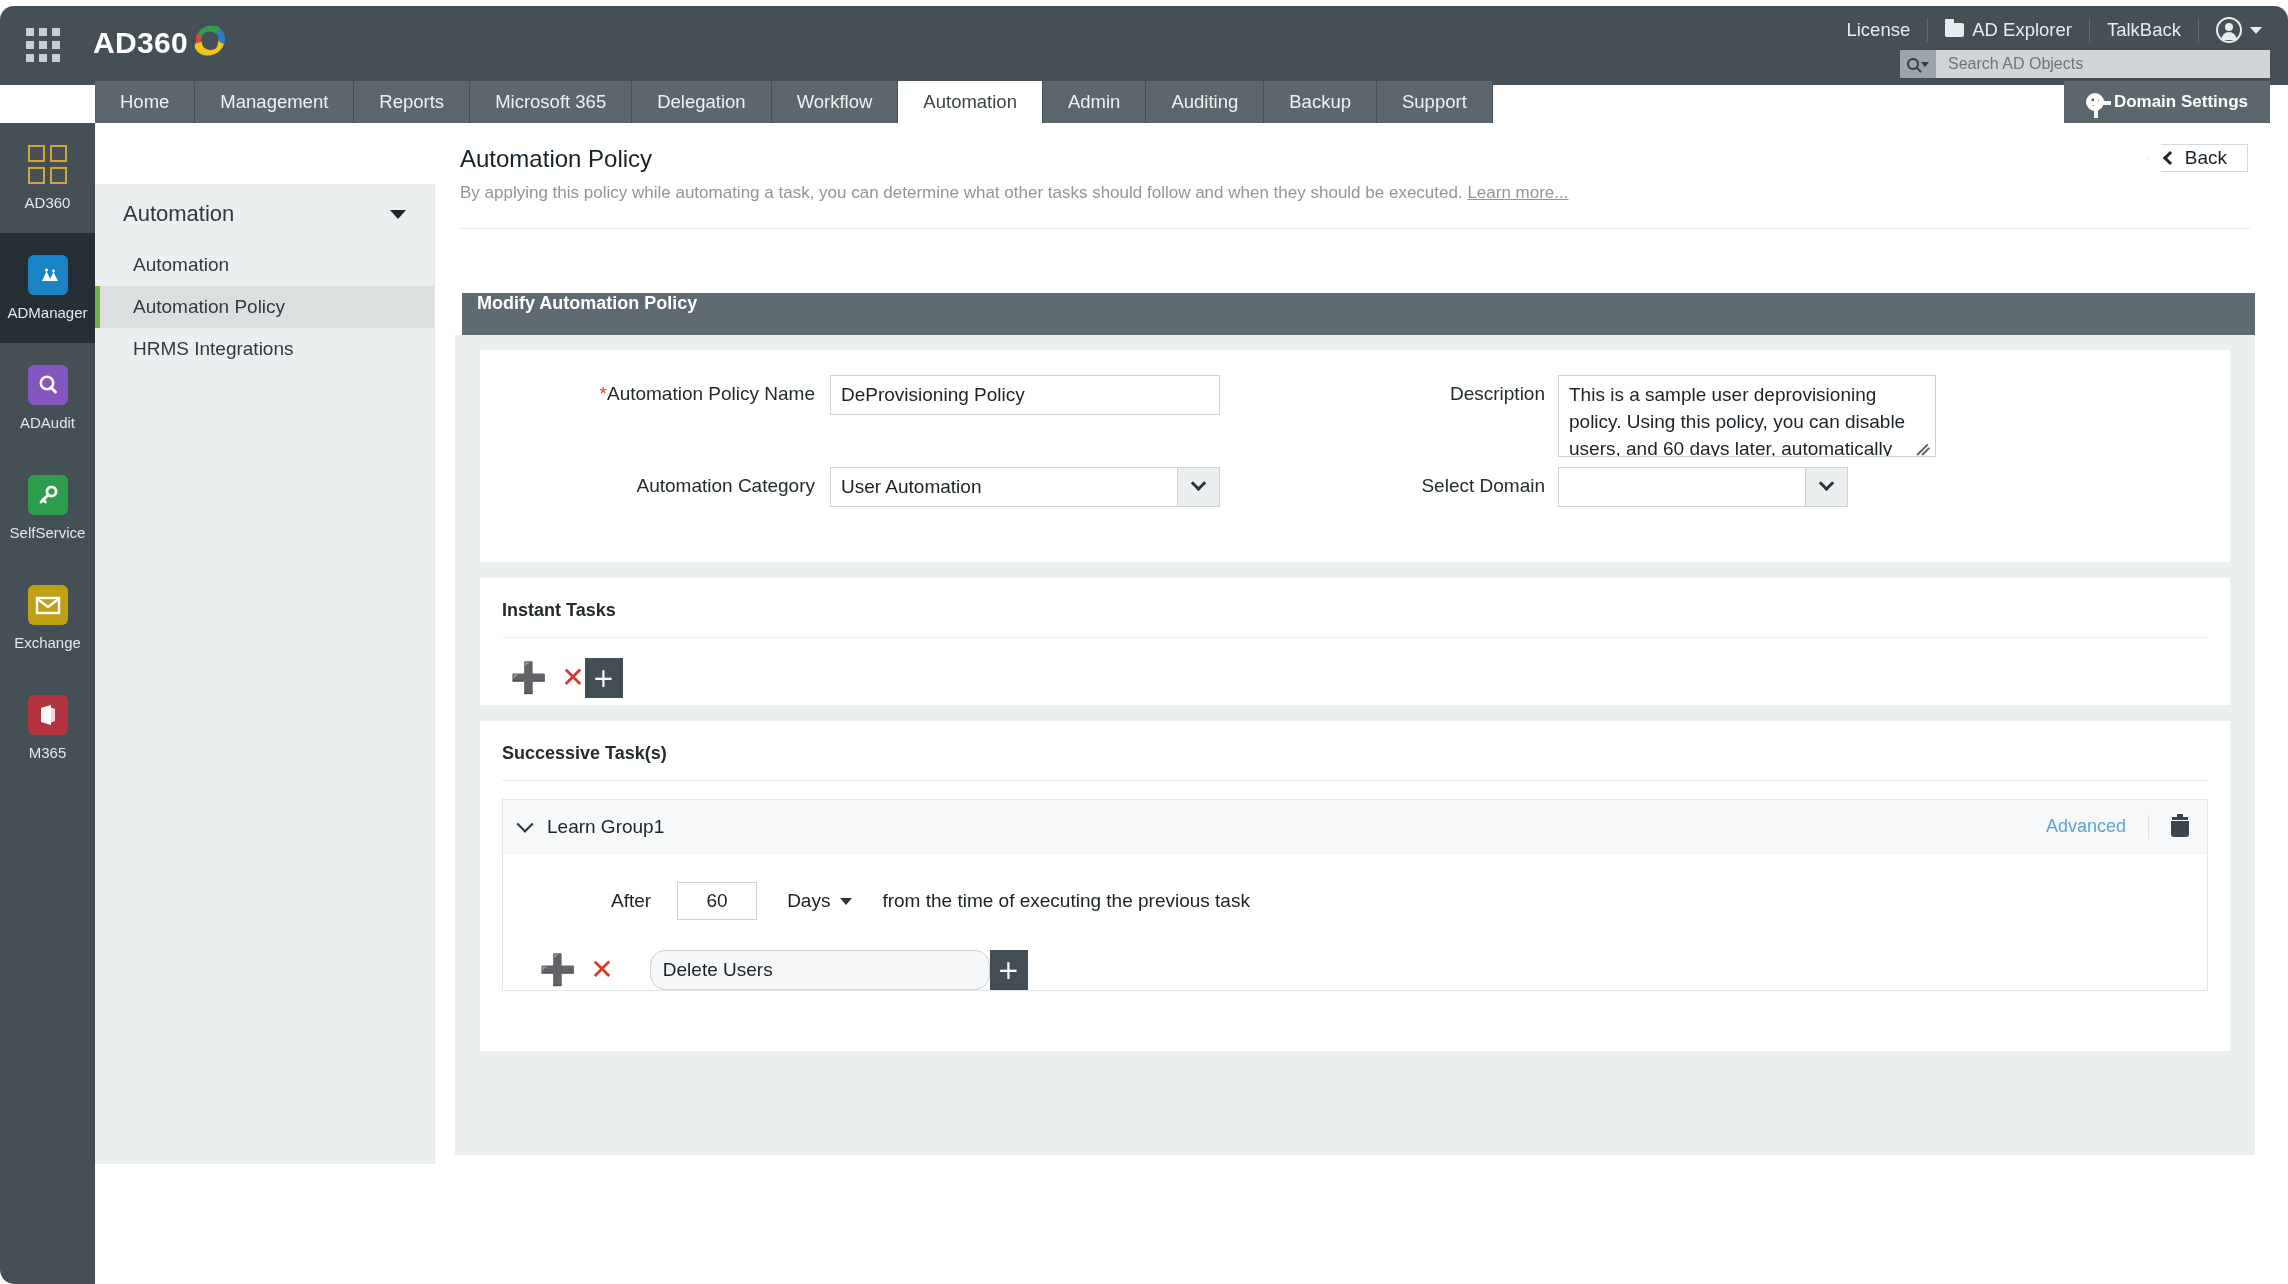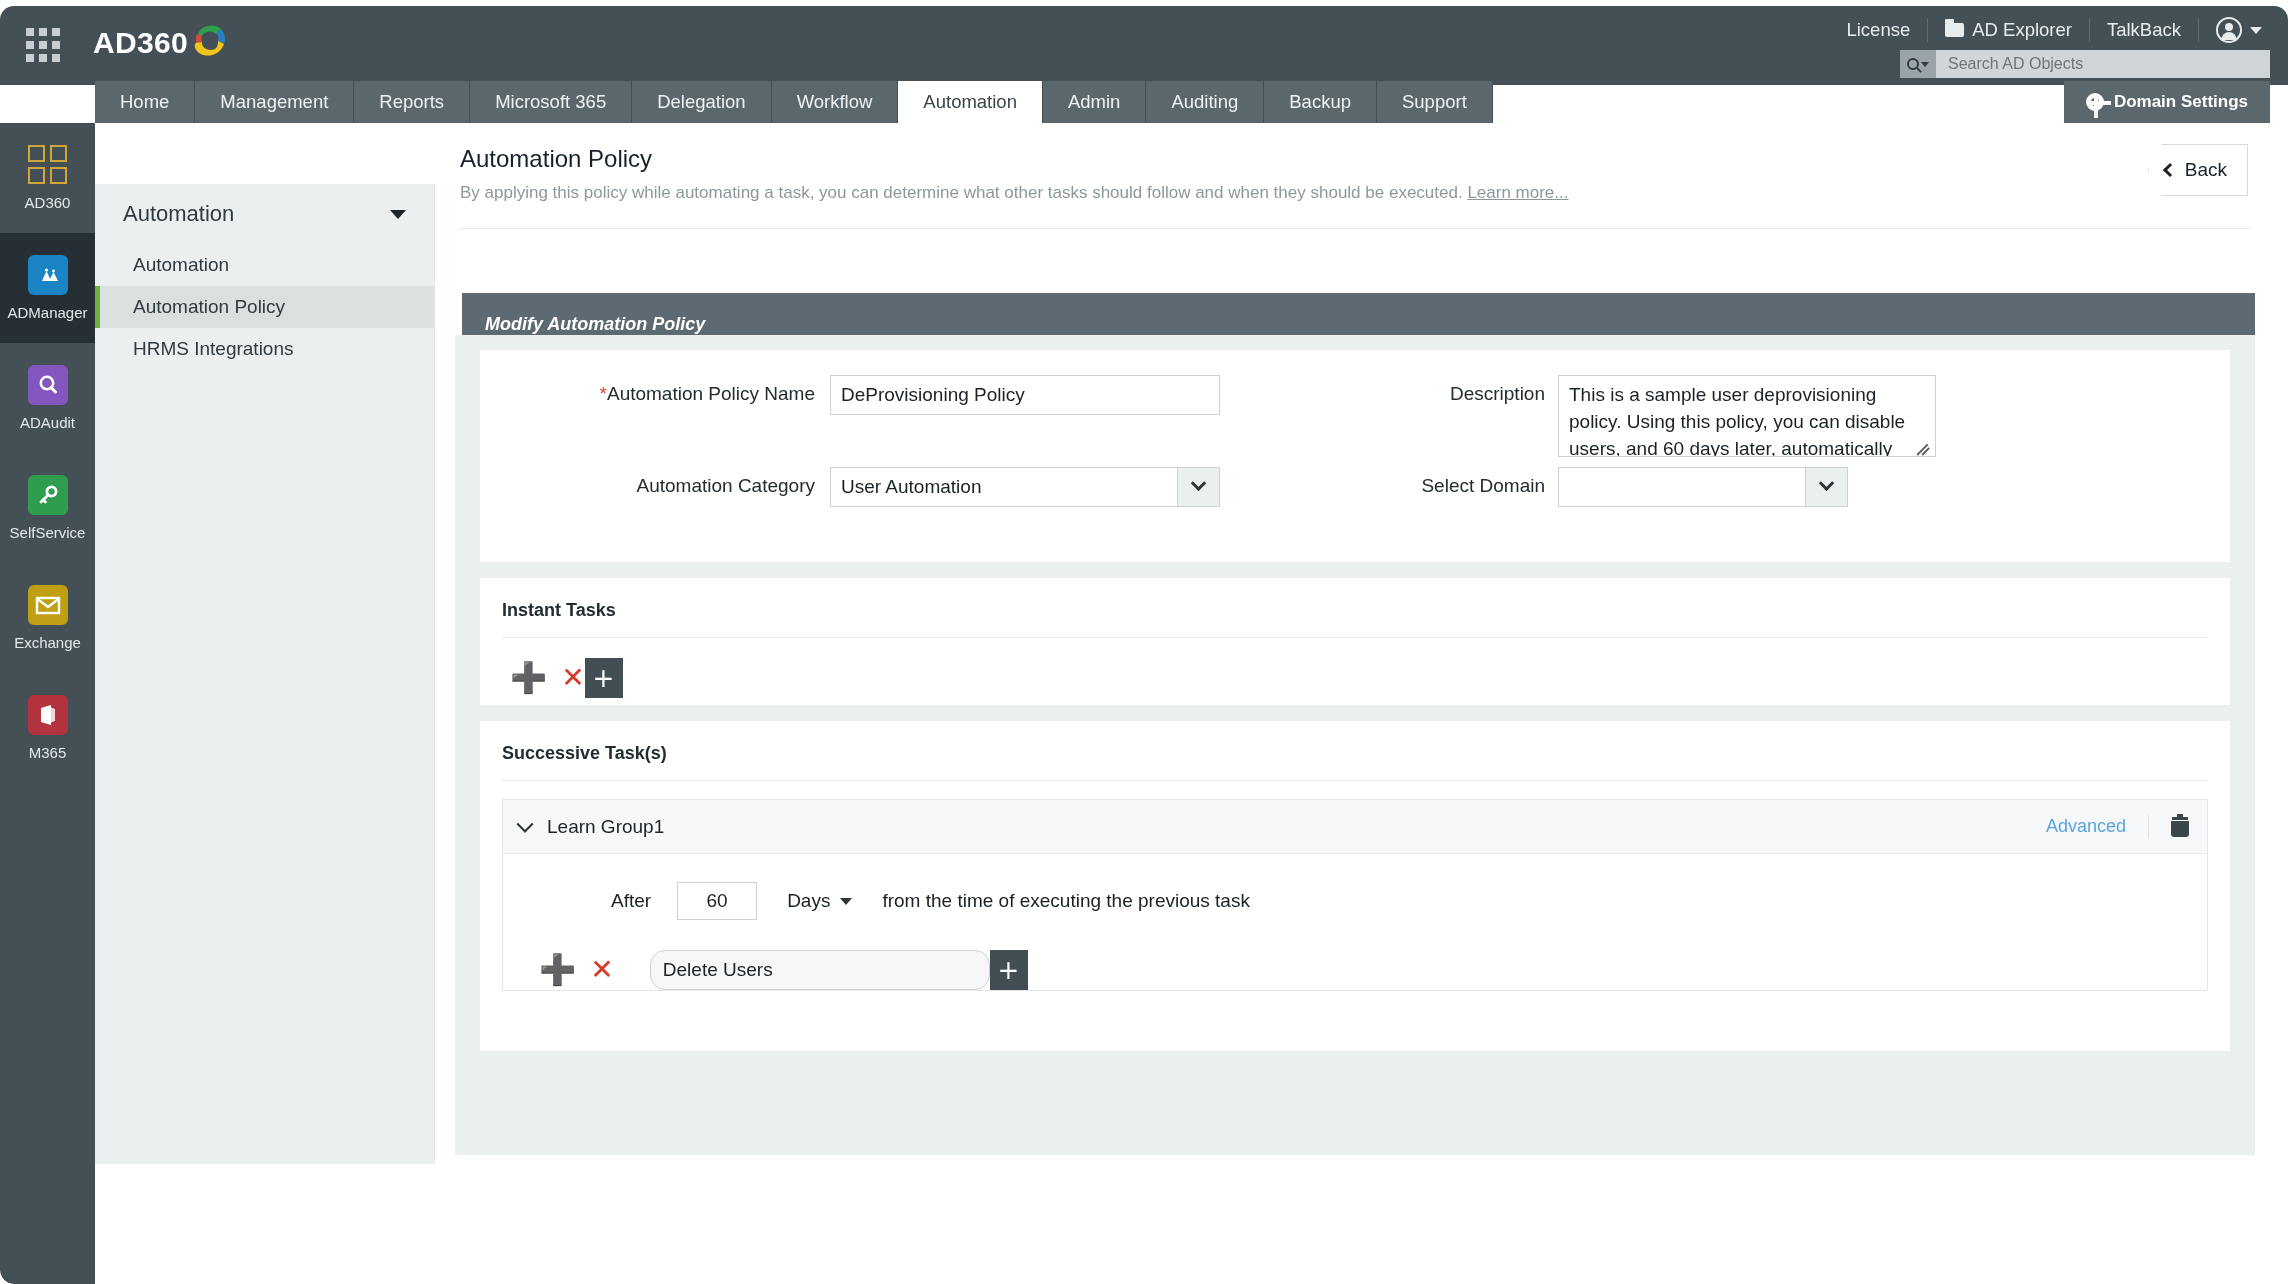--- a/index.html
+++ b/index.html
@@ -218,21 +218,21 @@
 
   .page-head {
     position: absolute; left: 25px; top: 22px; right: 0;
   }
   .page-title { font-size: 24px; color: #16222b; font-weight: normal; }
   .page-sub { margin-top: 10px; font-size: 17px; color: #8d979c; }
   .page-sub a { color: #8d979c; text-decoration: underline; cursor: pointer; }
 
   .back-btn {
     position: absolute; right: 40px; top: 21px;
-    height: 52px; min-width: 100px;
+    height: 28px; min-width: 100px;
     border: 1px solid #d6dadc; background: #ffffff;
     display: flex; align-items: center; gap: 10px; justify-content: center;
     padding: 0 20px 0 16px; cursor: pointer;
     clip-path: polygon(14px 0, 100% 0, 100% 100%, 14px 100%, 0 50%);
   }
   .back-chevron {
     width: 10px; height: 10px; border-left: 3px solid #1c2429; border-bottom: 3px solid #1c2429;
     transform: rotate(45deg); display: inline-block;
   }
   .back-label { font-size: 19px; color: #16222b; }
@@ -241,23 +241,22 @@
     position: absolute; left: 25px; top: 105px; width: 1790px; height: 1px;
     background: #e6e9ea;
   }
 
   
   .card-head {
     position: absolute; left: 462px; top: 293px;
     width: 1793px; height: 42px;
     background: #5e6a71;
     color: #ffffff; font-size: 18px; font-weight: bold;
-    display: flex; align-items: flex-end; padding-left: 23px;
+    display: flex; align-items: flex-start; padding-left: 15px;
     z-index: 5;
-    font-style: italic;
   }
   .card-body {
     position: absolute; left: 455px; top: 335px;
     width: 1800px; height: 820px;
     background: #eceff0;
     padding: 15px 25px 0 25px;
     z-index: 4;
   }
   .sec {
     background: #ffffff;

